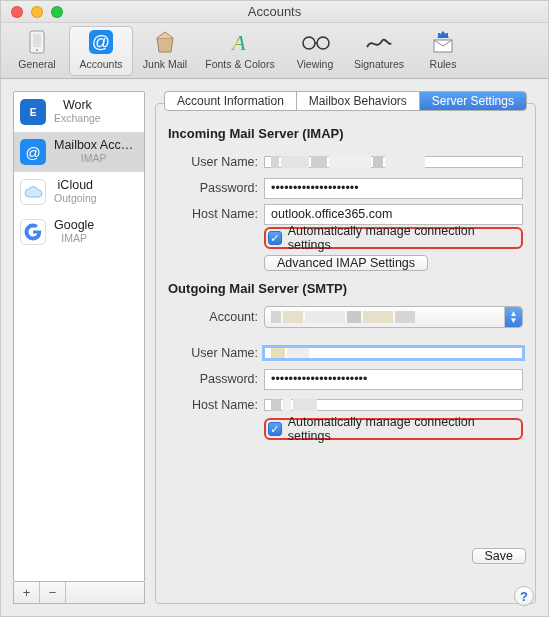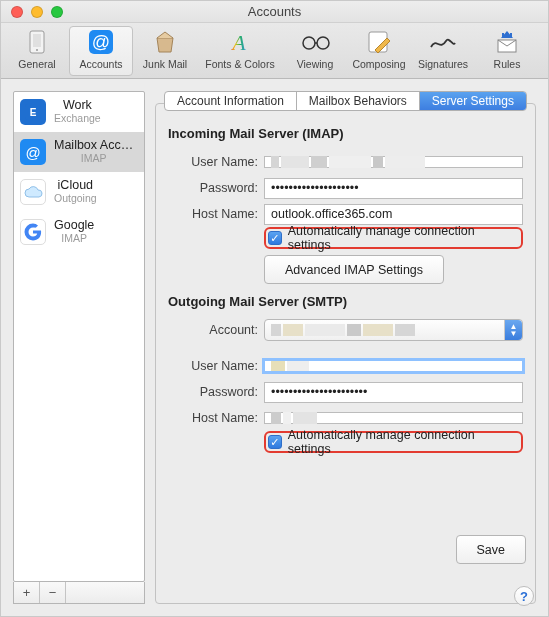--- a/index.html
+++ b/index.html
@@ -223,22 +223,22 @@
   .chk {
     width: 14px; height: 14px; border-radius: 3px;
     background: linear-gradient(#5aa3f1,#2f79de);
     display: flex; align-items: center; justify-content: center;
     color: #fff; font-size: 11px;
     border: 1px solid #2f6fc9;
   }
   .chklabel { font-size: 12.5px; }
   .macbtn {
     display: inline-flex; align-items: center; justify-content: center;
-    height: 29px;
-    padding: 0 20px;
+    height: 16px;
+    padding: 0 12px;
     border: 1px solid #b5b5b5;
     border-radius: 4px;
     background: linear-gradient(#ffffff,#f0f0f0);
     font-size: 12.5px;
     cursor: default;
   }
   .btnrow { margin: 6px 0 10px 96px; }
   .smtp-select {
     flex: 1;
     height: 22px;
@@ -351,29 +351,20 @@
         <svg width="30" height="26" viewBox="0 0 30 26">
             <circle cx="9" cy="14" r="6" fill="none" stroke="#333" stroke-width="1.5"></circle>
             <circle cx="23" cy="14" r="6" fill="none" stroke="#333" stroke-width="1.5"></circle>
             <path d="M15 14 h2" stroke="#333" stroke-width="1.5"></path>
           </svg>
       </div>
       <div class="tlabel">Viewing</div>
     </div>
     <div class="tool">
       <div class="ticon">
-        <svg width="28" height="28" viewBox="0 0 28 28">
-            <rect x="4" y="4" width="18" height="20" rx="2" fill="#fff" stroke="#999"></rect>
-            <path d="M10 22 L22 10 L25 13 L13 25 Z" fill="#f0b84a" stroke="#b8862e"></path>
-          </svg>
-      </div>
-      <div class="tlabel">Composing</div>
-    </div>
-    <div class="tool">
-      <div class="ticon">
         <svg width="30" height="26" viewBox="0 0 30 26">
             <path d="M3 18 C8 8, 12 22, 18 12 C21 7, 25 18, 27 14" fill="none" stroke="#333" stroke-width="1.8"></path>
           </svg>
       </div>
       <div class="tlabel">Signatures</div>
     </div>
     <div class="tool">
       <div class="ticon">
         <svg width="28" height="28" viewBox="0 0 28 28">
             <rect x="5" y="12" width="18" height="12" fill="#fff" stroke="#888"></rect>

